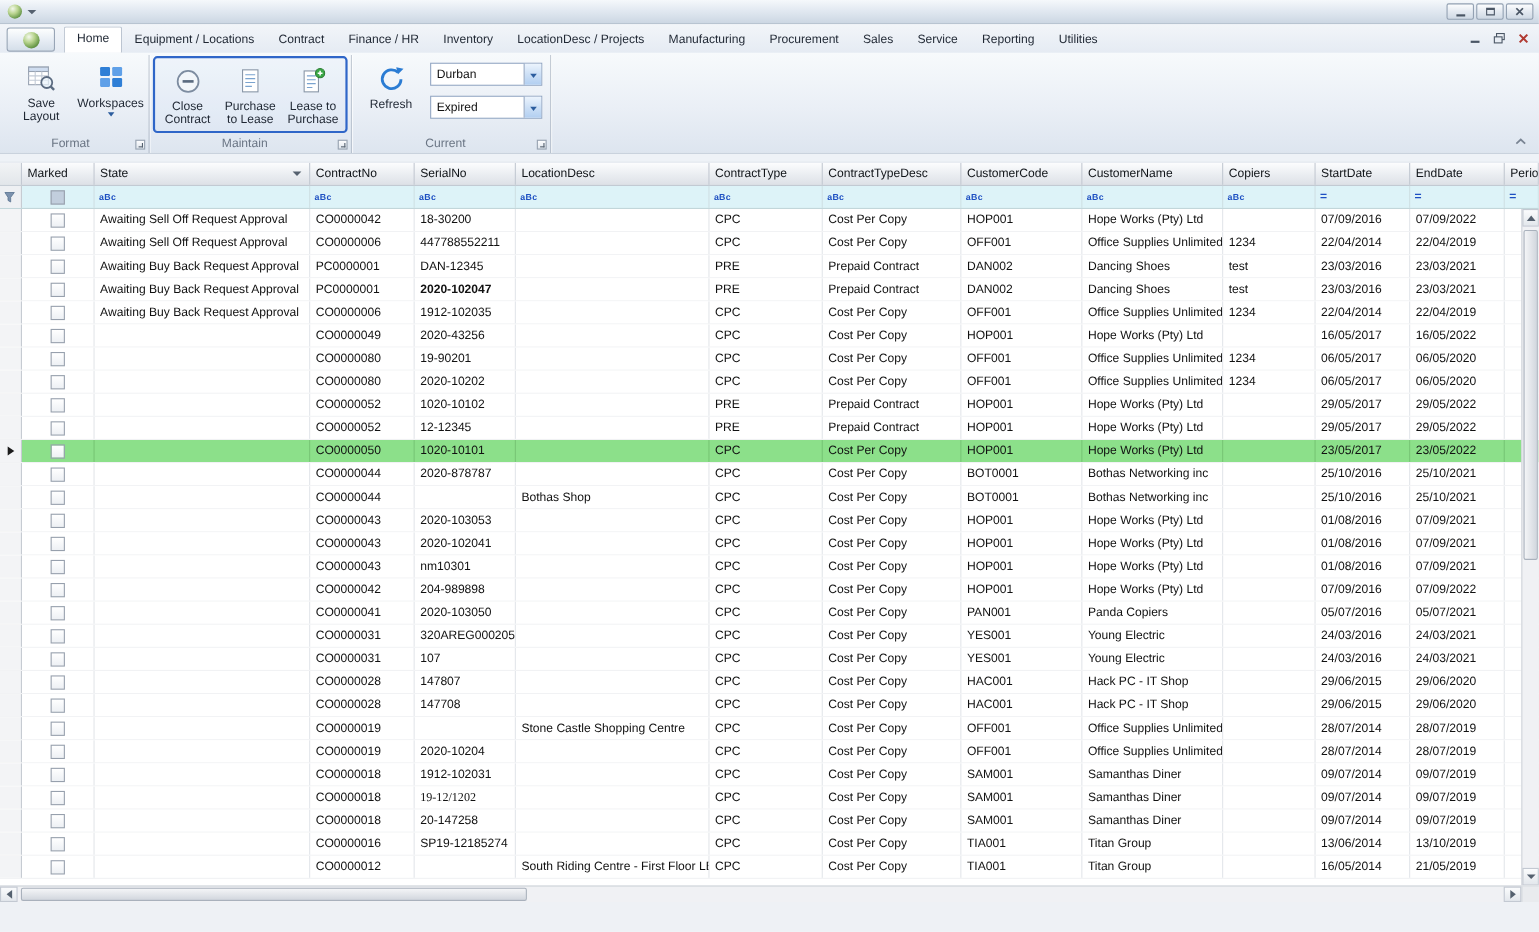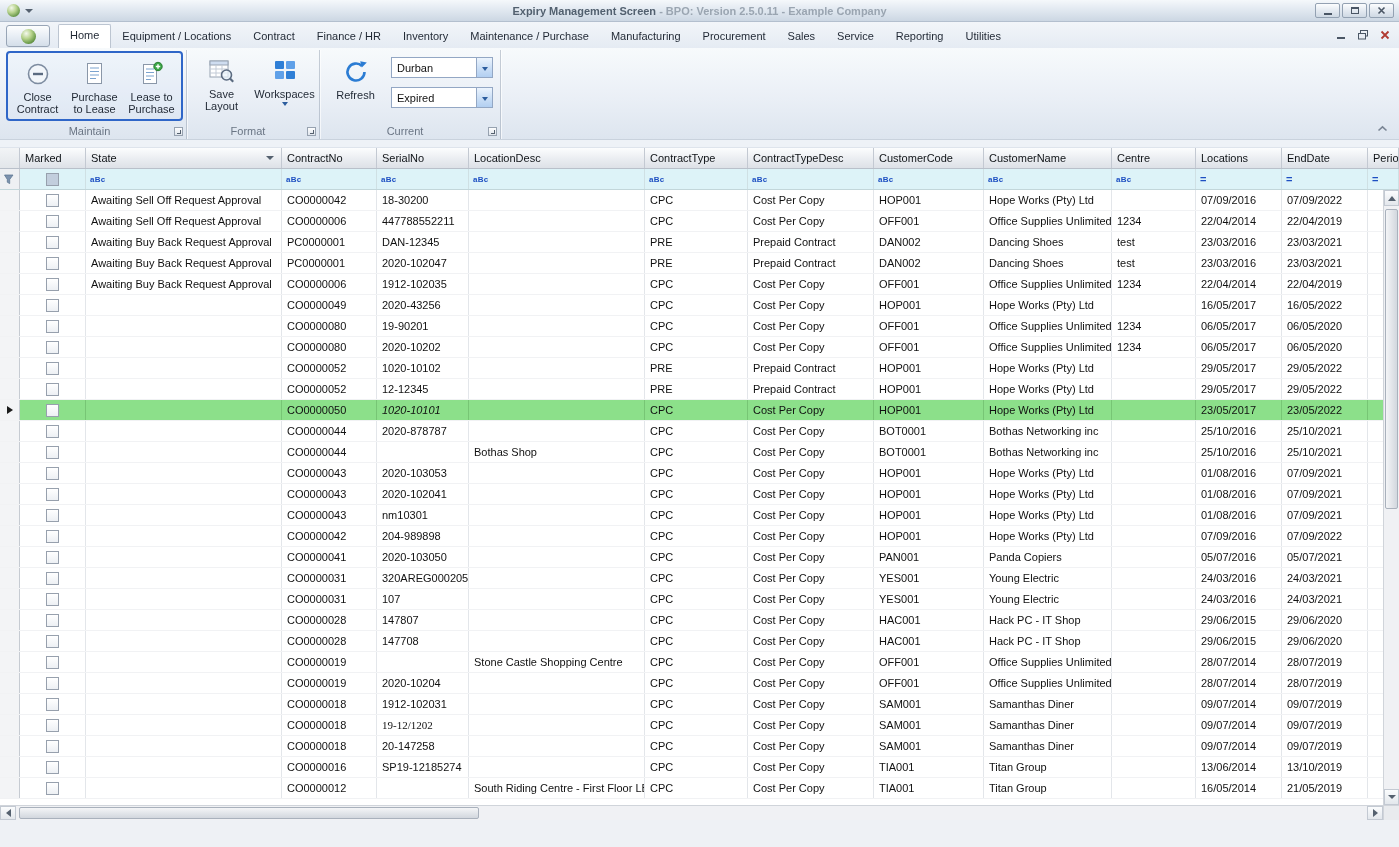--- a/index.html
+++ b/index.html
@@ -125,23 +125,20 @@
 </head>
 <body>
 
 <div class="window">
 
   <div class="titlebar">
     <div class="qat">
       <span class="orb-sm"></span>
       <span class="tri down"></span>
     </div>
-    <div class="title-text">
-      <span class="t-main">Expiry Management Screen</span><span class="t-rest"> - BPO: Version 2.5.0.11 - Example Company</span>
-    </div>
     <div class="win-controls">
       <span class="wbtn">
           <i class="gl-min"></i>
         </span>
       <span class="wbtn">
           <i class="gl-max"></i>
         </span>
       <span class="wbtn">
         <svg width="9" height="9">
             <path d="M1.5 1.5 L7.5 7.5 M7.5 1.5 L1.5 7.5" stroke="#4a5665" stroke-width="1.6"></path>
@@ -153,21 +150,21 @@
   <div class="tabrow">
     <div class="app-button">
       <span class="orb-md"></span>
     </div>
     <div class="tabs">
         <div class="tab active">Home</div>
         <div class="tab">Equipment / Locations</div>
         <div class="tab">Contract</div>
         <div class="tab">Finance / HR</div>
         <div class="tab">Inventory</div>
-        <div class="tab">Maintenance / Purchase</div>
+        <div class="tab">LocationDesc / Projects</div>
         <div class="tab">Manufacturing</div>
         <div class="tab">Procurement</div>
         <div class="tab">Sales</div>
         <div class="tab">Service</div>
         <div class="tab">Reporting</div>
         <div class="tab">Utilities</div>
       </div>
     <div class="mdi">
       <span class="mdi-btn">
         <svg width="10" height="10">
@@ -183,58 +180,20 @@
       <span class="mdi-btn">
         <svg width="10" height="10">
             <path d="M1.5 1.5 L8.5 8.5 M8.5 1.5 L1.5 8.5" stroke="#b03a32" stroke-width="1.8"></path>
           </svg>
       </span>
     </div>
   </div>
 
   <div class="ribbon">
 
-    <div class="rgroup g-maintain">
-      <div class="rg-content">
-        <div class="maintain-box">
-          <div class="bigbtn">
-            <span class="bicon">
-              <svg width="26" height="26">
-                  <circle cx="13" cy="13" r="9.5" fill="#f2f6fa" stroke="#7d8ca0" stroke-width="1.6"></circle>
-                  <rect x="8" y="11.8" width="10" height="2.4" fill="#5b6b80"></rect>
-                </svg>
-            </span>
-            <span class="blabel">Close Contract</span>
-          </div>
-          <div class="bigbtn">
-            <span class="bicon">
-              <svg width="20" height="26">
-                  <rect x="2.5" y="2.5" width="14" height="20" fill="#fff" stroke="#8a97a8"></rect>
-                  <path d="M5 7h9M5 10.5h9M5 14h9M5 17.5h6" stroke="#7aa3cf"></path>
-                </svg>
-            </span>
-            <span class="blabel">Purchase to Lease</span>
-          </div>
-          <div class="bigbtn">
-            <span class="bicon">
-              <svg width="22" height="26">
-                  <rect x="2.5" y="3.5" width="13" height="19" fill="#fff" stroke="#8a97a8"></rect>
-                  <path d="M5 8h8M5 11.5h8M5 15h8M5 18.5h5" stroke="#7aa3cf"></path>
-                  <circle cx="17" cy="5.5" r="4.2" fill="#3aa746" stroke="#2c7d34"></circle>
-                  <path d="M17 3.3v4.4M14.8 5.5h4.4" stroke="#fff" stroke-width="1.4"></path>
-                </svg>
-            </span>
-            <span class="blabel">Lease to Purchase</span>
-          </div>
-        </div>
-      </div>
-      <div class="glabel">Maintain</div>
-      <span class="launcher"></span>
-    </div>
-
     <div class="rgroup g-format">
       <div class="rg-content">
         <div class="bigbtn">
           <span class="bicon">
             <svg width="27" height="26" viewBox="0 0 27 26">
               <rect x="2" y="3" width="18" height="16" fill="#fff" stroke="#98a3b2"></rect>
               <rect x="2" y="3" width="18" height="4" fill="#cfddf0" stroke="#98a3b2"></rect>
               <path d="M2 11h18M2 15h18M8 7v12M14 7v12" stroke="#c3cbd6"></path>
               <circle cx="18.5" cy="17" r="5" fill="#eaf3fb" fill-opacity="0.7" stroke="#5b6b80" stroke-width="1.6"></circle>
               <path d="M22 20.5l3.2 3.2" stroke="#5b6b80" stroke-width="2.2"></path>
@@ -252,20 +211,58 @@
               </svg>
           </span>
           <span class="blabel">Workspaces</span>
           <i class="dd-arrow"></i>
         </div>
       </div>
       <div class="glabel">Format</div>
       <span class="launcher"></span>
     </div>
 
+    <div class="rgroup g-maintain">
+      <div class="rg-content">
+        <div class="maintain-box">
+          <div class="bigbtn">
+            <span class="bicon">
+              <svg width="26" height="26">
+                  <circle cx="13" cy="13" r="9.5" fill="#f2f6fa" stroke="#7d8ca0" stroke-width="1.6"></circle>
+                  <rect x="8" y="11.8" width="10" height="2.4" fill="#5b6b80"></rect>
+                </svg>
+            </span>
+            <span class="blabel">Close Contract</span>
+          </div>
+          <div class="bigbtn">
+            <span class="bicon">
+              <svg width="20" height="26">
+                  <rect x="2.5" y="2.5" width="14" height="20" fill="#fff" stroke="#8a97a8"></rect>
+                  <path d="M5 7h9M5 10.5h9M5 14h9M5 17.5h6" stroke="#7aa3cf"></path>
+                </svg>
+            </span>
+            <span class="blabel">Purchase to Lease</span>
+          </div>
+          <div class="bigbtn">
+            <span class="bicon">
+              <svg width="22" height="26">
+                  <rect x="2.5" y="3.5" width="13" height="19" fill="#fff" stroke="#8a97a8"></rect>
+                  <path d="M5 8h8M5 11.5h8M5 15h8M5 18.5h5" stroke="#7aa3cf"></path>
+                  <circle cx="17" cy="5.5" r="4.2" fill="#3aa746" stroke="#2c7d34"></circle>
+                  <path d="M17 3.3v4.4M14.8 5.5h4.4" stroke="#fff" stroke-width="1.4"></path>
+                </svg>
+            </span>
+            <span class="blabel">Lease to Purchase</span>
+          </div>
+        </div>
+      </div>
+      <div class="glabel">Maintain</div>
+      <span class="launcher"></span>
+    </div>
+
 
     <div class="rgroup g-current">
       <div class="rg-content current-content">
         <div class="bigbtn">
           <span class="bicon">
             <svg width="26" height="26" viewBox="0 0 26 26">
               <path d="M21.5 13a8.5 8.5 0 1 1-2.5-6" fill="none" stroke="#2b7cd3" stroke-width="2.6"></path>
               <polygon points="17.2,2.2 23.8,3.6 18.8,8.6" fill="#2b7cd3"></polygon>
             </svg>
           </span>
@@ -327,24 +324,24 @@
         <div class="hc" style="width: 126px;">
           <span>ContractTypeDesc</span>
         </div>
         <div class="hc" style="width: 110px;">
           <span>CustomerCode</span>
         </div>
         <div class="hc" style="width: 128px;">
           <span>CustomerName</span>
         </div>
         <div class="hc" style="width: 84px;">
-          <span>Centre</span>
+          <span>Copiers</span>
         </div>
         <div class="hc" style="width: 86px;">
-          <span>Locations</span>
+          <span>StartDate</span>
         </div>
         <div class="hc" style="width: 86px;">
           <span>EndDate</span>
         </div>
         <div class="hc" style="width: 31px;">
           <span>Period</span>
         </div>
       </div>
     <div class="gfilter">
         <div class="fc ind">
@@ -447,21 +444,21 @@
           <div class="gc" style="width: 86px;">23/03/2021</div>
           <div class="gc" style="width: 31px;"></div>
         </div>
         <div class="gr">
           <div class="gc ind"></div>
           <div class="gc marked" style="width: 66px;">
             <span class="cb"></span>
           </div>
           <div class="gc" style="width: 196px;">Awaiting Buy Back Request Approval</div>
           <div class="gc" style="width: 95px;">PC0000001</div>
-          <div class="gc" style="width: 92px;">2020-102047</div>
+          <div class="gc" style="width: 92px; font-weight: bold;">2020-102047</div>
           <div class="gc" style="width: 176px;"></div>
           <div class="gc" style="width: 103px;">PRE</div>
           <div class="gc" style="width: 126px;">Prepaid Contract</div>
           <div class="gc" style="width: 110px;">DAN002</div>
           <div class="gc" style="width: 128px;">Dancing Shoes</div>
           <div class="gc" style="width: 84px;">test</div>
           <div class="gc" style="width: 86px;">23/03/2016</div>
           <div class="gc" style="width: 86px;">23/03/2021</div>
           <div class="gc" style="width: 31px;"></div>
         </div>
@@ -575,21 +572,21 @@
         </div>
         <div class="gr hl">
           <div class="gc ind">
             <i class="rowarrow"></i>
           </div>
           <div class="gc marked" style="width: 66px;">
             <span class="cb"></span>
           </div>
           <div class="gc" style="width: 196px;"></div>
           <div class="gc" style="width: 95px;">CO0000050</div>
-          <div class="gc" style="width: 92px; font-style: italic;">1020-10101</div>
+          <div class="gc" style="width: 92px;">1020-10101</div>
           <div class="gc" style="width: 176px;"></div>
           <div class="gc" style="width: 103px;">CPC</div>
           <div class="gc" style="width: 126px;">Cost Per Copy</div>
           <div class="gc" style="width: 110px;">HOP001</div>
           <div class="gc" style="width: 128px;">Hope Works (Pty) Ltd</div>
           <div class="gc" style="width: 84px;"></div>
           <div class="gc" style="width: 86px;">23/05/2017</div>
           <div class="gc" style="width: 86px;">23/05/2022</div>
           <div class="gc" style="width: 31px;"></div>
         </div>

